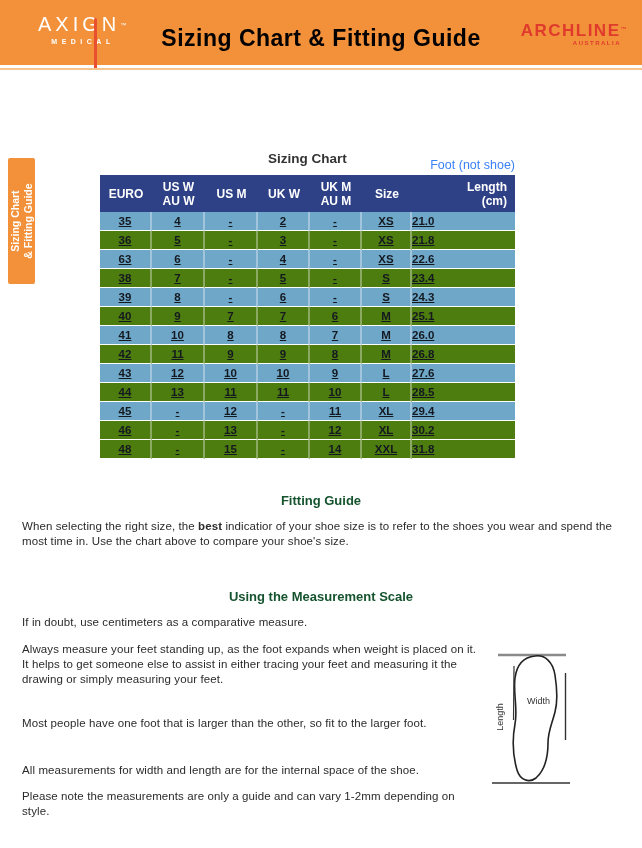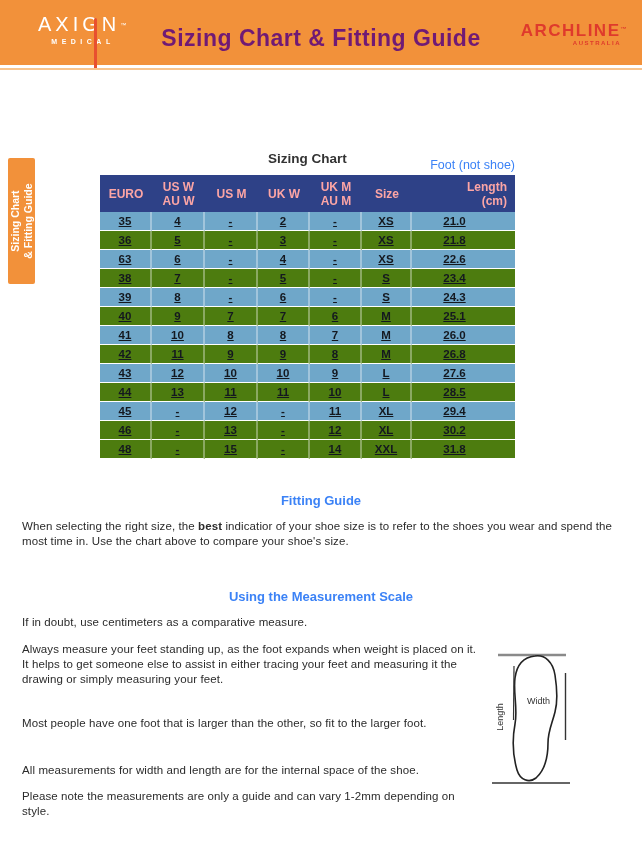--- a/index.html
+++ b/index.html
@@ -28,21 +28,21 @@
     position:relative; display:inline-block;
   }
   .axign-tm { font-size:6px; vertical-align:top; position:relative; top:1px; }
   .axign-sub { font-size:7px; letter-spacing:4.5px; font-weight:700; margin-top:2px; }
   .axign-stroke {
     position:absolute; left:56px; top:6px; width:3px; height:52px;
     background:#E8502F; border-radius:2px;
   }
   .banner-title {
     position:absolute; left:0; right:0; top:25px; text-align:center;
-    color:#701a75; font-size:23px; font-weight:700; letter-spacing:0.5px;
+    color:#000000; font-size:23px; font-weight:700; letter-spacing:0.5px;
   }
   .archline-logo {
     position:absolute; right:14px; top:22px; text-align:right; color:#DF3A2C;
   }
   .archline-brand { font-size:17px; font-weight:700; letter-spacing:1.5px; line-height:18px; }
   .archline-tm { font-size:6px; vertical-align:top; position:relative; top:-2px; }
   .archline-sub { font-size:6px; font-weight:700; letter-spacing:1.5px; margin-top:0px; padding-right:7px; }
 
   
   .side-tab {
@@ -70,38 +70,38 @@
     border-collapse:separate; border-spacing:0; table-layout:fixed;
   }
   table.sizing col.c1 { width:52px; }
   table.sizing col.c2 { width:53px; }
   table.sizing col.c3 { width:53px; }
   table.sizing col.c4 { width:52px; }
   table.sizing col.c5 { width:52px; }
   table.sizing col.c6 { width:50px; }
   table.sizing col.c7 { width:103px; }
   table.sizing th {
-    background:#2E4187; color:#fca5a5; font-size:12px; font-weight:700;
+    background:#2E4187; color:#ffffff; font-size:12px; font-weight:700;
     height:37px; text-align:center; vertical-align:middle; line-height:14px;
   }
   table.sizing th:last-child { text-align:right; padding-right:8px; }
   table.sizing td {
     height:19px; text-align:center; vertical-align:middle;
     font-size:11.5px; font-weight:700; color:#14181F;
     border-bottom:1px solid #ffffff;
     border-right:2px solid rgba(255,255,255,0.35);
   }
-  table.sizing td:last-child { border-right:none; text-align:center; padding-right:18px;margin-top:12px; }
+  table.sizing td:last-child { border-right:none; text-align:left; padding-right:18px;margin-top:12px; }
   tr.blu td { background:#6FA7C9;text-decoration:underline; }
   tr.lav td { background:#4d7c0f;text-decoration:underline; }
 
   
   .sec-heading {
     position:absolute; left:0; right:0; text-align:center;
-    font-size:13px; font-weight:700; color:#3b82f6;
+    font-size:13px; font-weight:700; color:#14532d;
   }
   .body-p {
     position:absolute; left:22px; font-size:11.5px; color:#2B2B2B;
     line-height:15px; letter-spacing:0.1px;
   }
   .body-p b { font-weight:700; }
 
   
   .foot-diagram { position:absolute; left:490px; top:648px; width:85px; height:142px; }
   .foot-diagram svg text {

